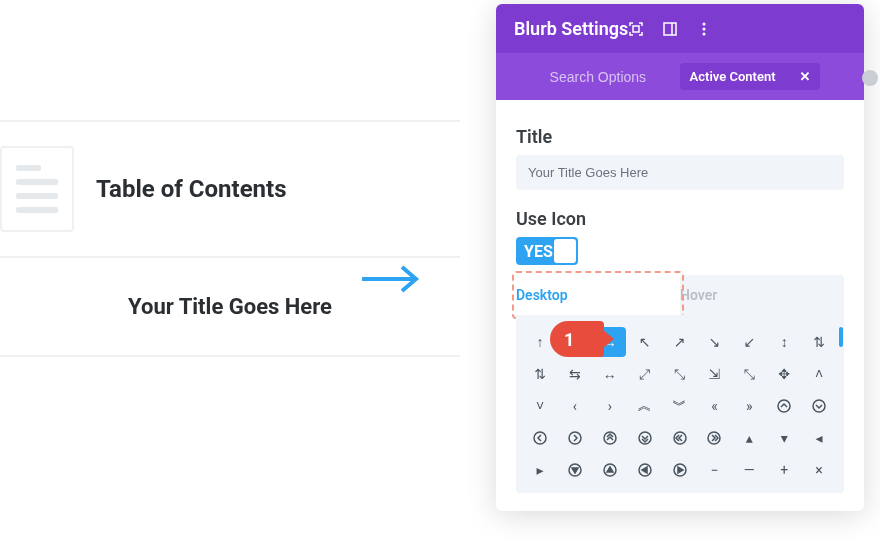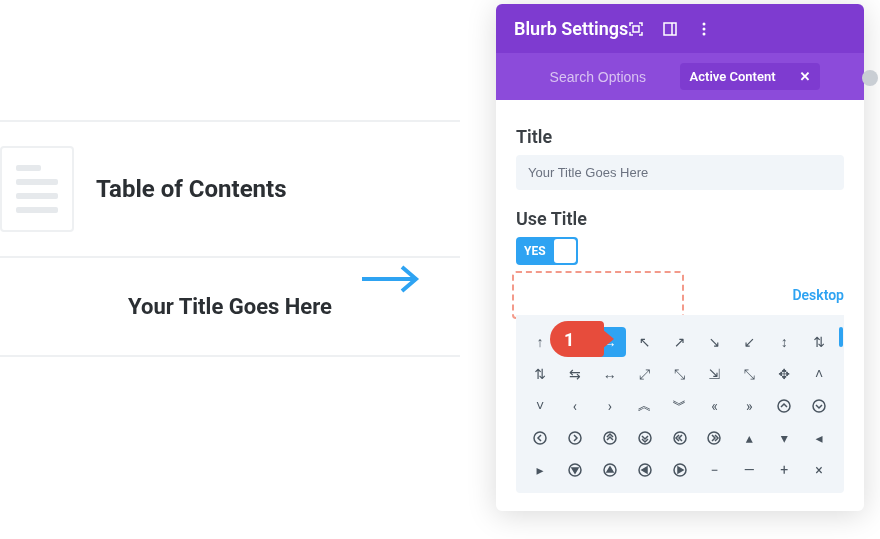--- a/index.html
+++ b/index.html
@@ -27,25 +27,25 @@
 .panel-search-row { background: #8c4bda; display: flex; align-items: center; justify-content: center; padding: 10px 8px 10px 18px; }
 .panel-search-row input { background: transparent; border: none; color: #d9c3f2; font-size: 14px; outline: none; width: 130px; }
 .panel-search-row input::placeholder { color: #d9c3f2; }
 .filter-chip { background: #7e3bd0; color: #fff; font-size: 13px; font-weight: 600; padding: 6px 10px; border-radius: 4px; display: flex; align-items: center; gap: 24px; }
 .filter-chip .x { font-size: 13px; }
 
 .panel-body { padding: 18px 20px; }
 .field-label { font-size: 18px; font-weight: 600; color: #3a3f44; margin-bottom: 8px; margin-top: 8px; }
 .text-input { width: 100%; background: #f1f5f9; border: none; border-radius: 4px; padding: 10px 12px; font-size: 13px; color: #6b7280; outline: none; }
 .toggle { display: inline-flex; align-items: center; background: #2ea3f2; border-radius: 4px; height: 28px; width: 62px; padding: 2px; position: relative; cursor: pointer; }
-.toggle .lbl { color: #fff; font-size: 12px; font-weight: 700; padding-left: 6px; }
+.toggle .lbl { color: #fff; font-size: 16px; font-weight: 700; padding-left: 6px; }
 .toggle .knob { position: absolute; right: 2px; top: 2px; width: 22px; height: 24px; background: #fff; border-radius: 3px; }
 
 .tabbar { display: flex; margin-top: 10px; }
-.tab { flex: 1; text-align: right; padding: 12px 0; font-size: 14px; font-weight: 600; border-radius: 4px 4px 0 0; }
+.tab { flex: 1; text-align: left; padding: 12px 0; font-size: 14px; font-weight: 600; border-radius: 4px 4px 0 0; }
 .tab.active { color: #2ea3f2; background: #fff; }
 .tab.inactive { color: #b8bfc7; background: #f1f5f9; }
 .tab-highlight { position: absolute; border: 2px dashed #f39a8a; border-radius: 4px; pointer-events: none; }
 
 .icon-picker { background: #f1f5f9; border-radius: 0 0 4px 4px; padding: 12px 8px 8px 8px; position: relative; }
 .icon-grid { display: grid; grid-template-columns: repeat(9, 1fr); gap: 2px; }
 .icon-cell { width: 32px; height: 30px; display: flex; align-items: center; justify-content: center; font-size: 14px; color: #4a5560; cursor: pointer; border-radius: 4px; }
 .icon-cell.selected { background: #2ea3f2; color: #fff; }
 .icon-cell svg { stroke: currentColor; stroke-width: 1.5; fill: none; width: 14px; height: 14px; }
 .scroll-indicator { position: absolute; right: 1px; top: 12px; width: 4px; height: 20px; background: #2ea3f2; border-radius: 2px; }
@@ -115,30 +115,31 @@
         <span>Active Content</span>
         <span class="x">✕</span>
       </div>
     </div>
   </div>
 
   <div class="panel-body">
     <div class="field-label">Title</div>
     <input class="text-input" value="Your Title Goes Here" style="">
 
-    <div class="field-label" style="margin-top:18px">Use Title</div>
+    <div class="field-label" style="margin-top:18px">Use Icon</div>
     <div class="toggle">
       <span class="lbl">YES</span>
       <span class="knob"></span>
     </div>
 
 
     <div style="position:relative">
       <div class="tabbar">
         <div class="tab active">Desktop</div>
+        <div class="tab inactive">Hover</div>
       </div>
       <div class="tab-highlight" style="left:-4px;top:-4px;width:172px;height:48px"></div>
 
       <div class="icon-picker">
         <div class="scroll-indicator"></div>
         <div class="icon-grid" id="icon-grid">
             <div class="icon-cell">↑</div>
             <div class="icon-cell" style="visibility: hidden;"></div>
             <div class="icon-cell selected">→</div>
             <div class="icon-cell">↖</div>

